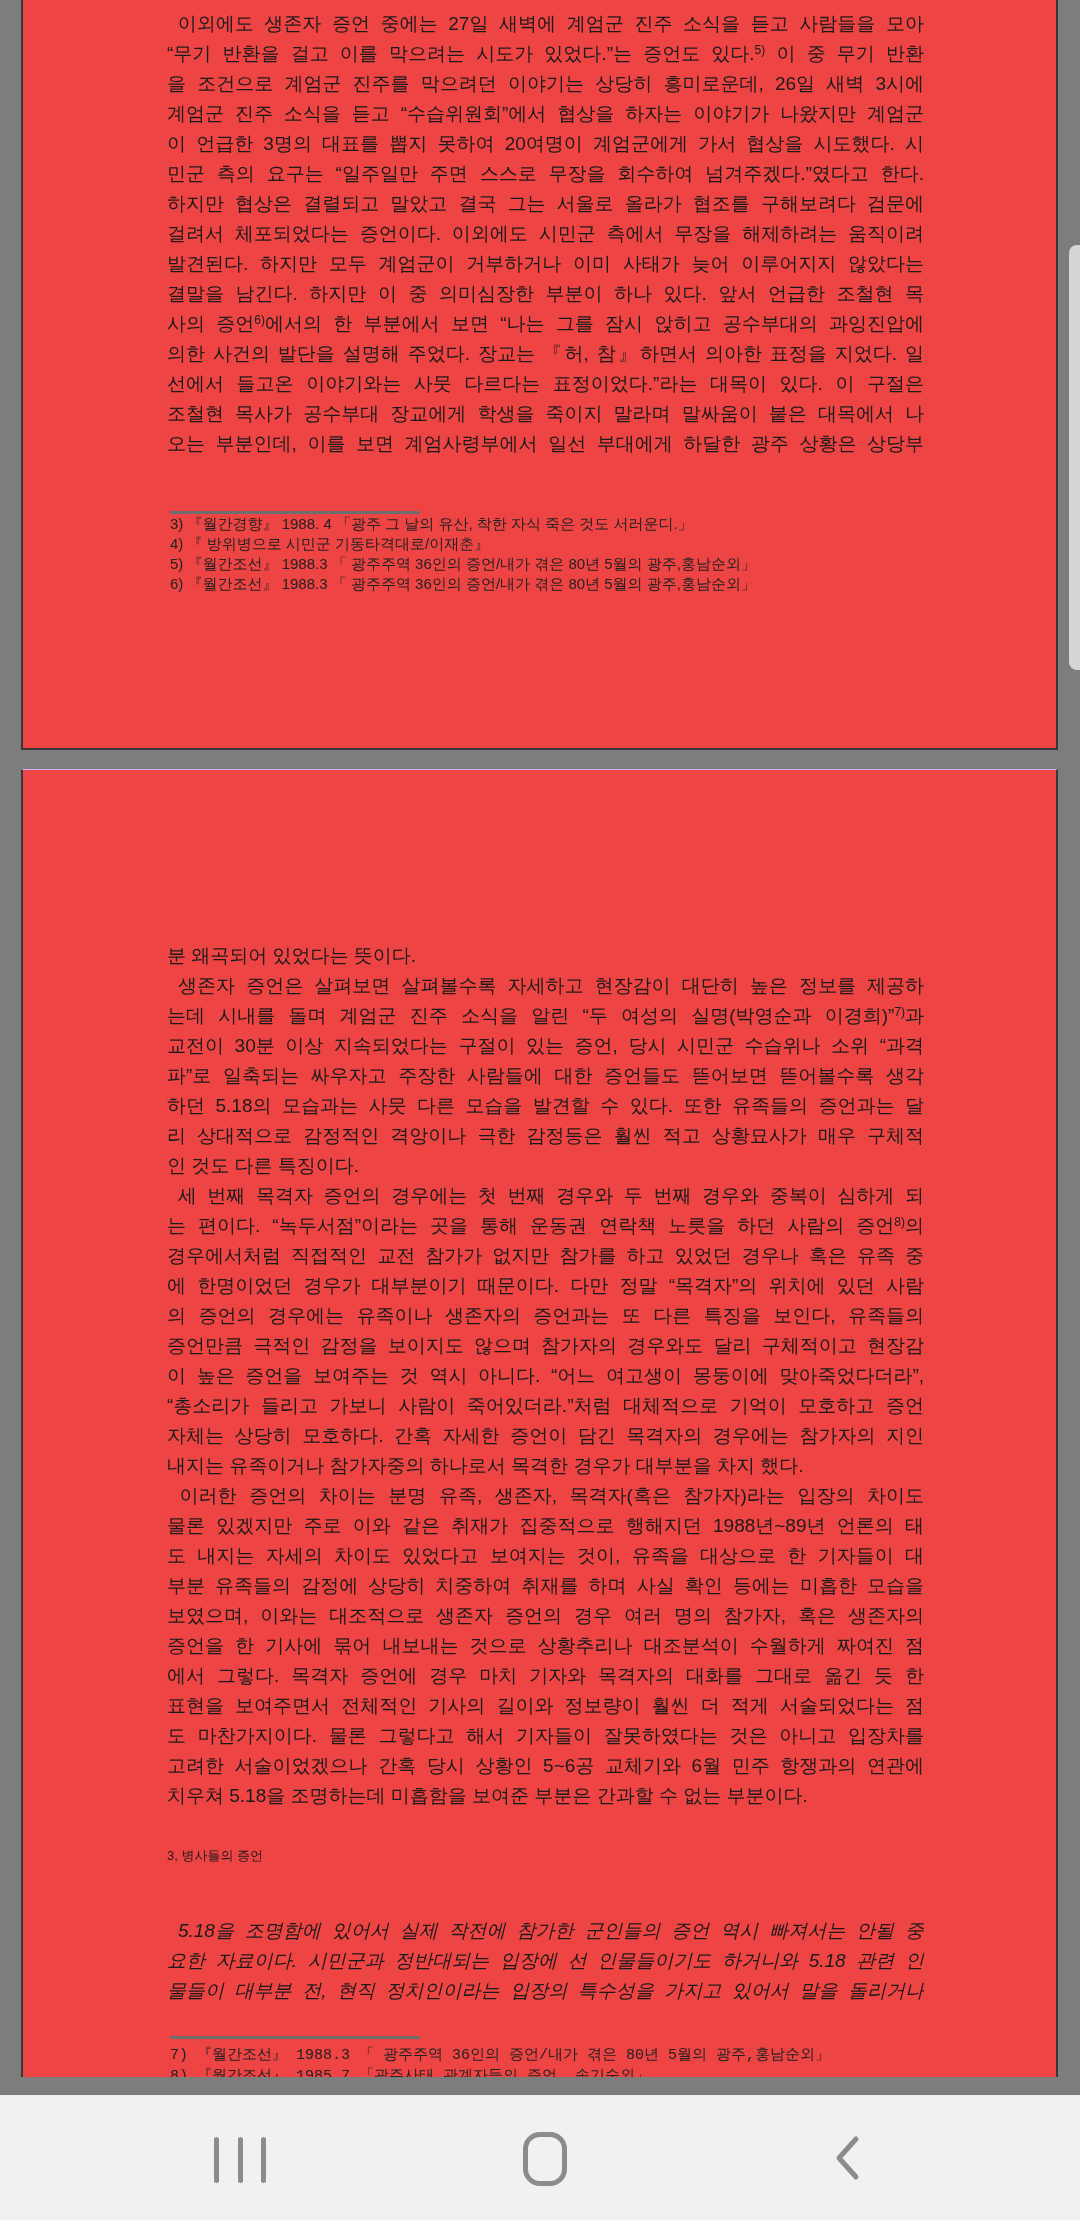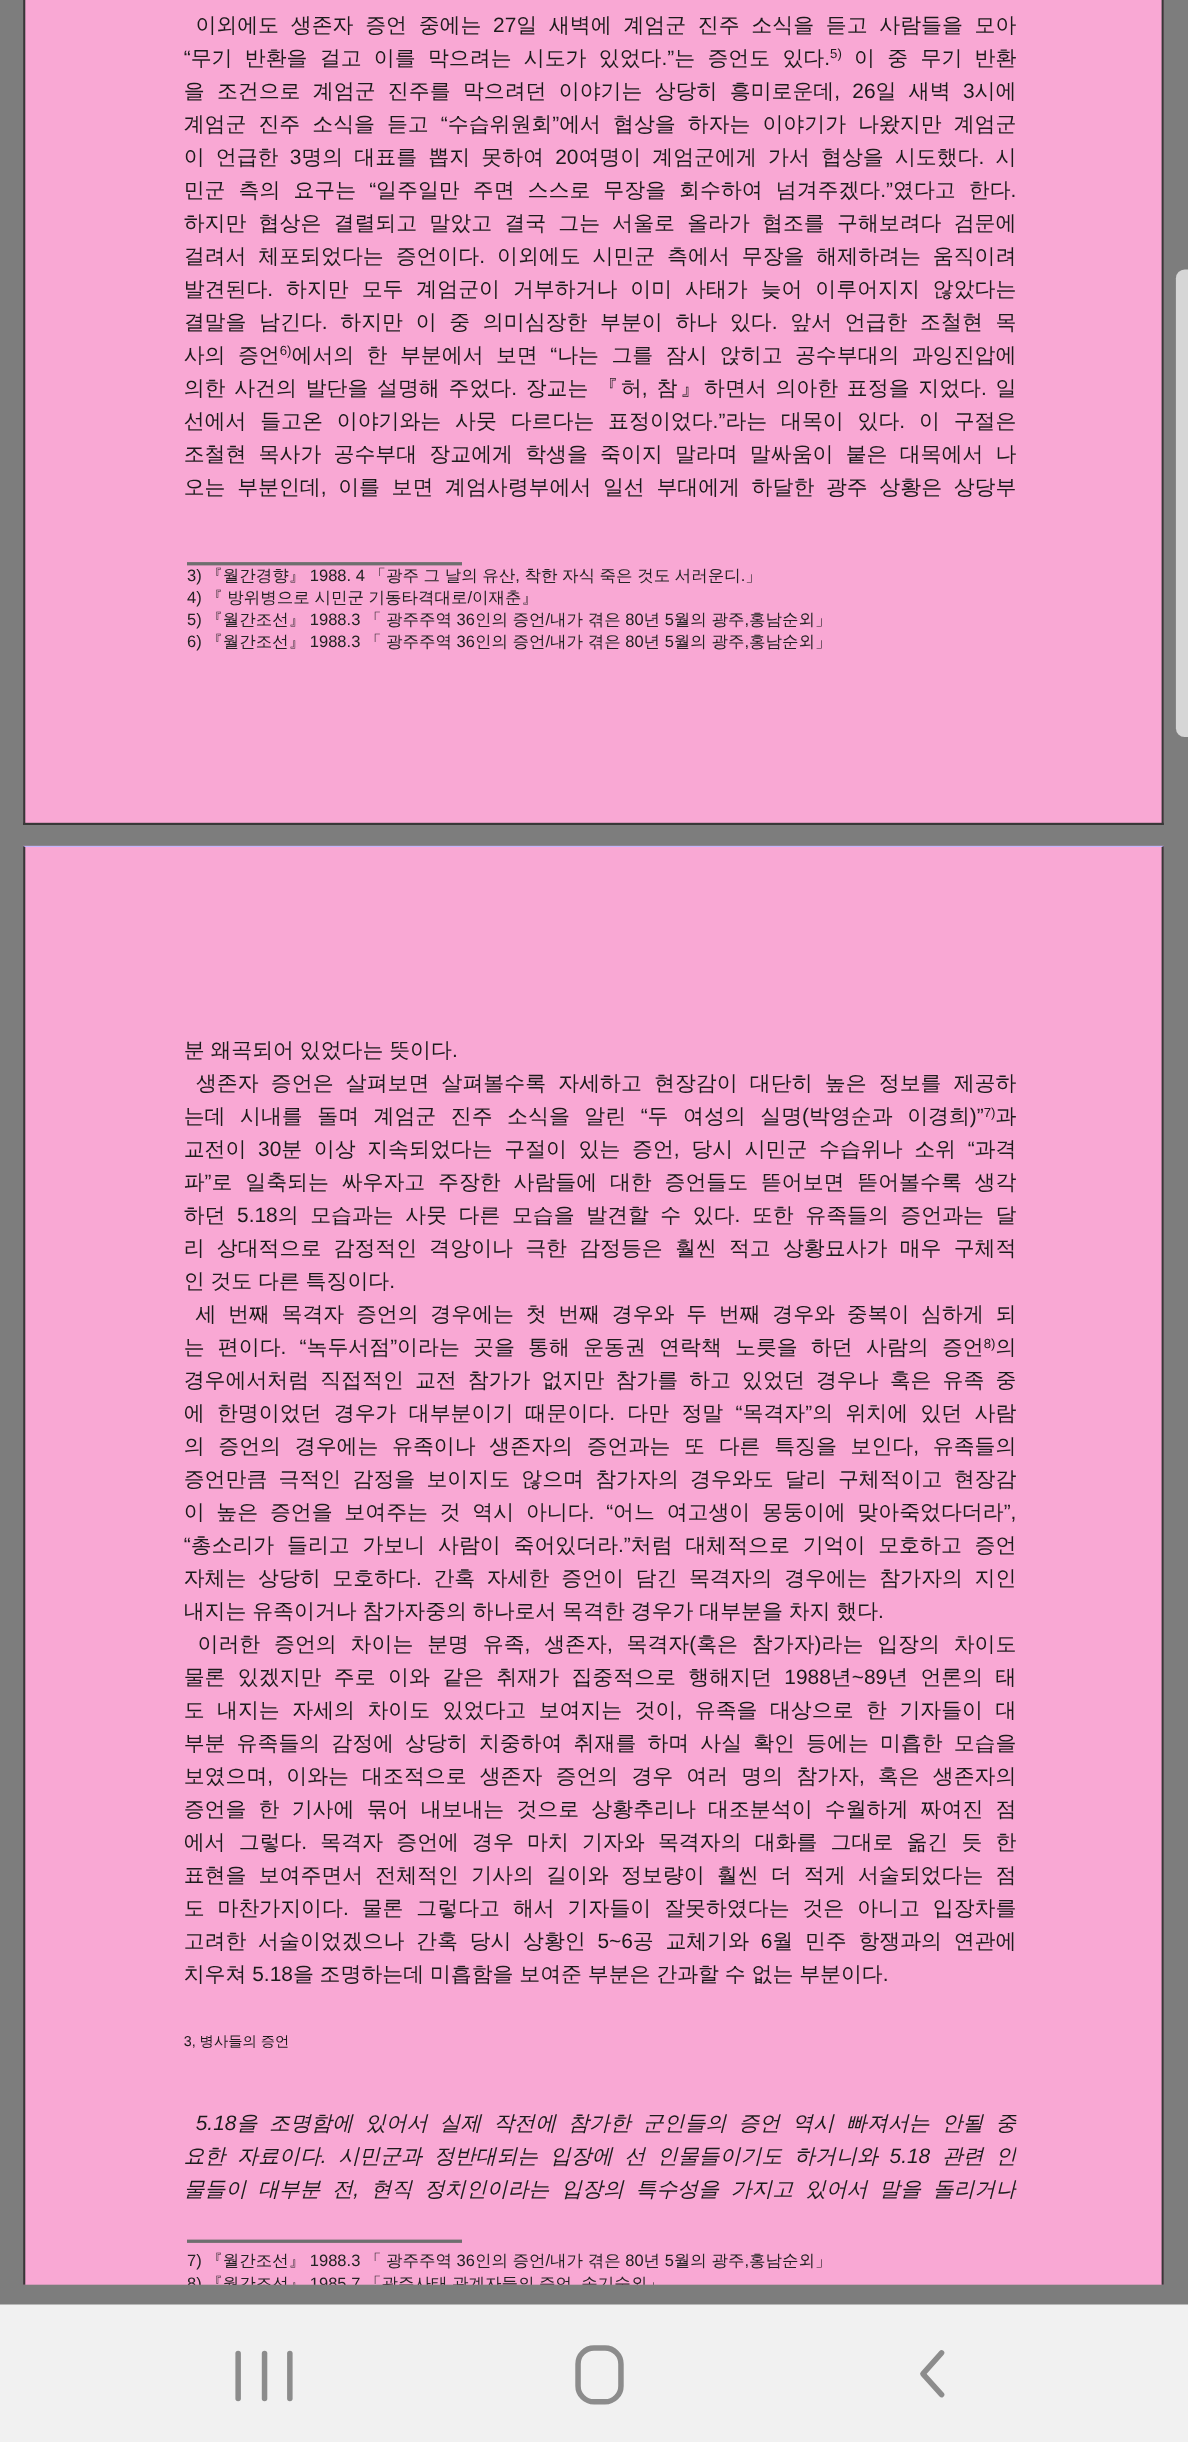--- a/index.html
+++ b/index.html
@@ -3,21 +3,21 @@
 <meta charset="utf-8">
 <style>
   html,body{margin:0;padding:0;}
   body{
     width:1080px;height:2220px;position:relative;overflow:hidden;
     background:#7d7d7d;
     font-family:"Liberation Sans","DejaVu Sans",sans-serif;
   }
   .viewer{position:absolute;left:0;top:0;width:1080px;height:2095px;overflow:hidden;}
   .page{
-    position:absolute;left:21px;width:1037px;background:#f9a8d4;
+    position:absolute;left:21px;width:1037px;background:#ef4444;
     border-left:2px solid #383838;border-right:2px solid #383838;
     box-sizing:border-box;overflow:hidden;
   }
   .page1{top:0;height:750px;border-bottom:2px solid #383838;}
   .page2{top:769px;height:1308px;border-top:1px solid #c4b5fd;}
   .textcol{position:absolute;left:144px;width:757px;color:#1b1b1b;}
   .p1-text{top:9px;}
   .p2-text{top:171px;}
   .tline{
     font-size:19px;line-height:30px;height:30px;overflow:hidden;
@@ -27,21 +27,21 @@
   .fnref{font-size:12px;line-height:0;vertical-align:6px;letter-spacing:0;}
   .docheading{font-size:13px;line-height:30px;height:30px;margin-top:30px;white-space:pre-wrap;}
   .part2{margin-top:45px;font-style:italic;}
   .fnsep{position:absolute;left:147px;width:250px;height:3px;background:#6e6e6e;}
   .p1-sep{top:511px;}
   .p2-sep{top:1266px;}
   .fnblock{position:absolute;left:147px;width:780px;color:#222;}
   .p1-fn{top:514px;}
   .p2-fn{top:1275px;}
   .fnline{font-size:15px;line-height:20px;white-space:pre-wrap;}
-  .p2-fn .fnline{line-height:21px;}
+  .p2-fn .fnline{line-height:21px;font-family:Liberation Mono, monospace;}
   .scroll-thumb{
     position:absolute;right:0;top:245px;width:11px;height:425px;
     background:#d6d6d6;border-radius:8px 0 0 8px;
   }
   .navbar{
     position:absolute;left:0;top:2095px;width:1080px;height:125px;
     background:#f1f1f1;
   }
   .navbtn{position:absolute;background:transparent;border:none;padding:0;cursor:pointer;}
   .recents{left:214px;top:42px;width:52px;height:46px;display:flex;justify-content:space-between;}

